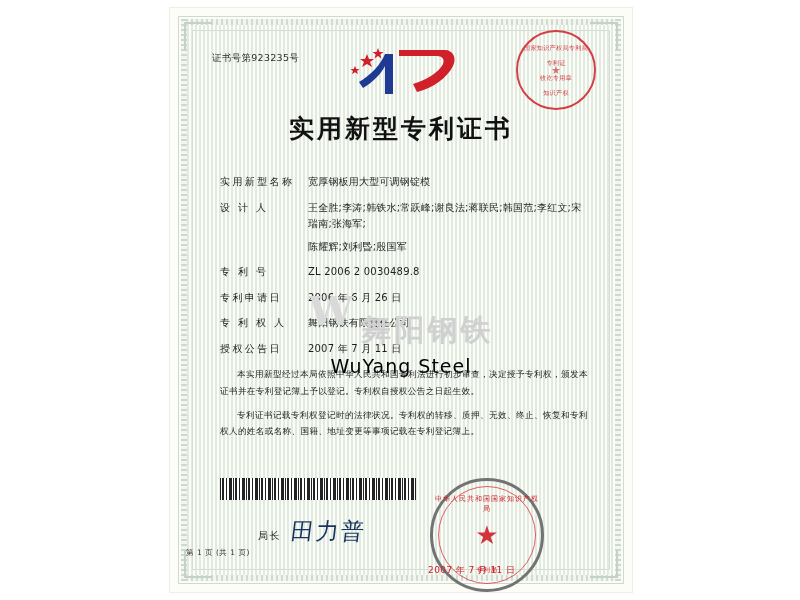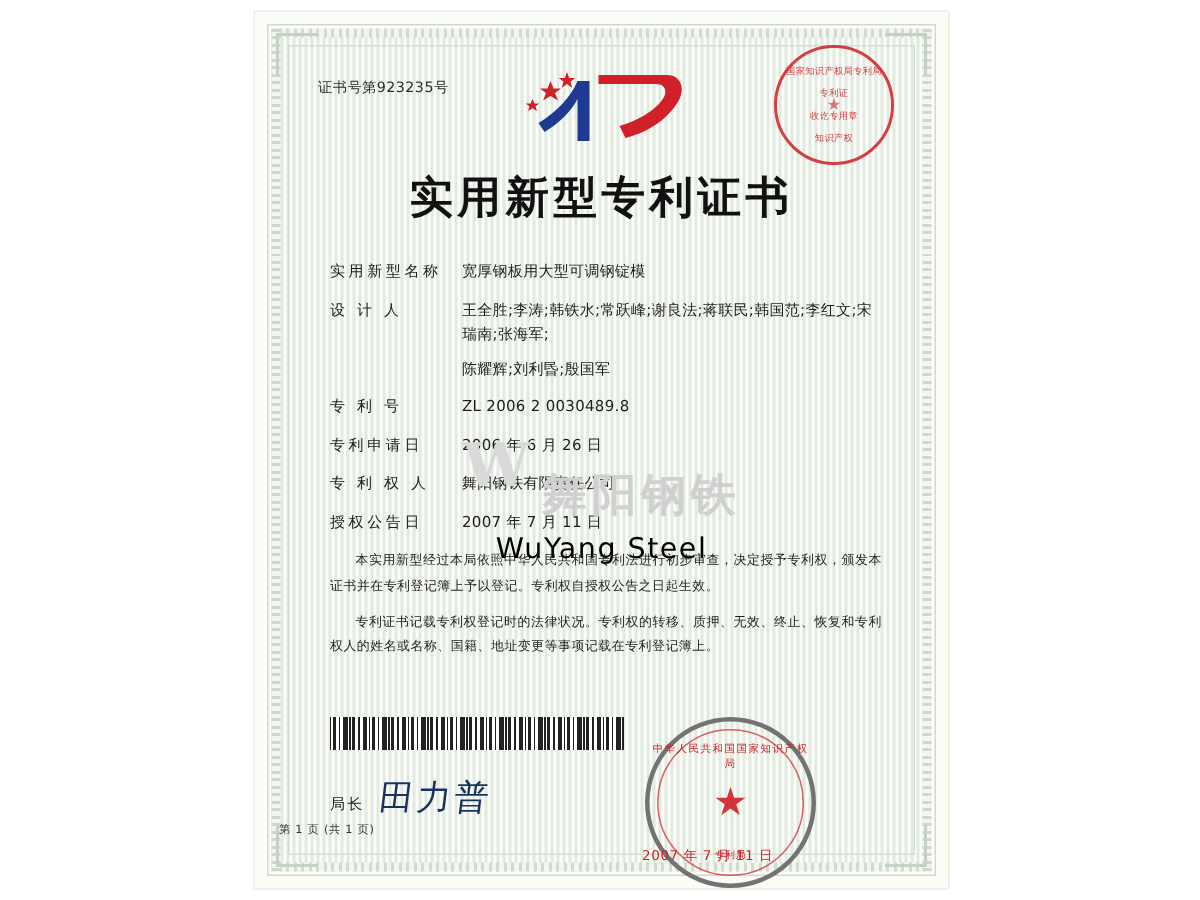--- a/index.html
+++ b/index.html
@@ -146,21 +146,21 @@
   }
 
   
   .doc-title {
     position: absolute;
     left: 0;
     right: 0;
     top: 104px;
     text-align: center;
     font-family: "DejaVu Serif", serif;
-    font-size: 29px;
+    font-size: 25px;
     font-weight: bold;
     color: #111;
     letter-spacing: 3px;
   }
 
   
   .fields {
     position: absolute;
     left: 50px;
     top: 166px;
@@ -260,20 +260,21 @@
     top: 508px;
     display: flex;
     align-items: flex-end;
     gap: 10px;
   }
   .sig-label {
     font-size: 10px;
     letter-spacing: 1.5px;
     color: #1d1d1d;
     padding-bottom: 4px;
+    margin-left: 38px;
   }
   .sig-hand {
     font-family: "DejaVu Serif", serif;
     font-size: 23px;
     color: #17325e;
     letter-spacing: 2px;
     transform: skewX(-7deg);
   }
 
   

